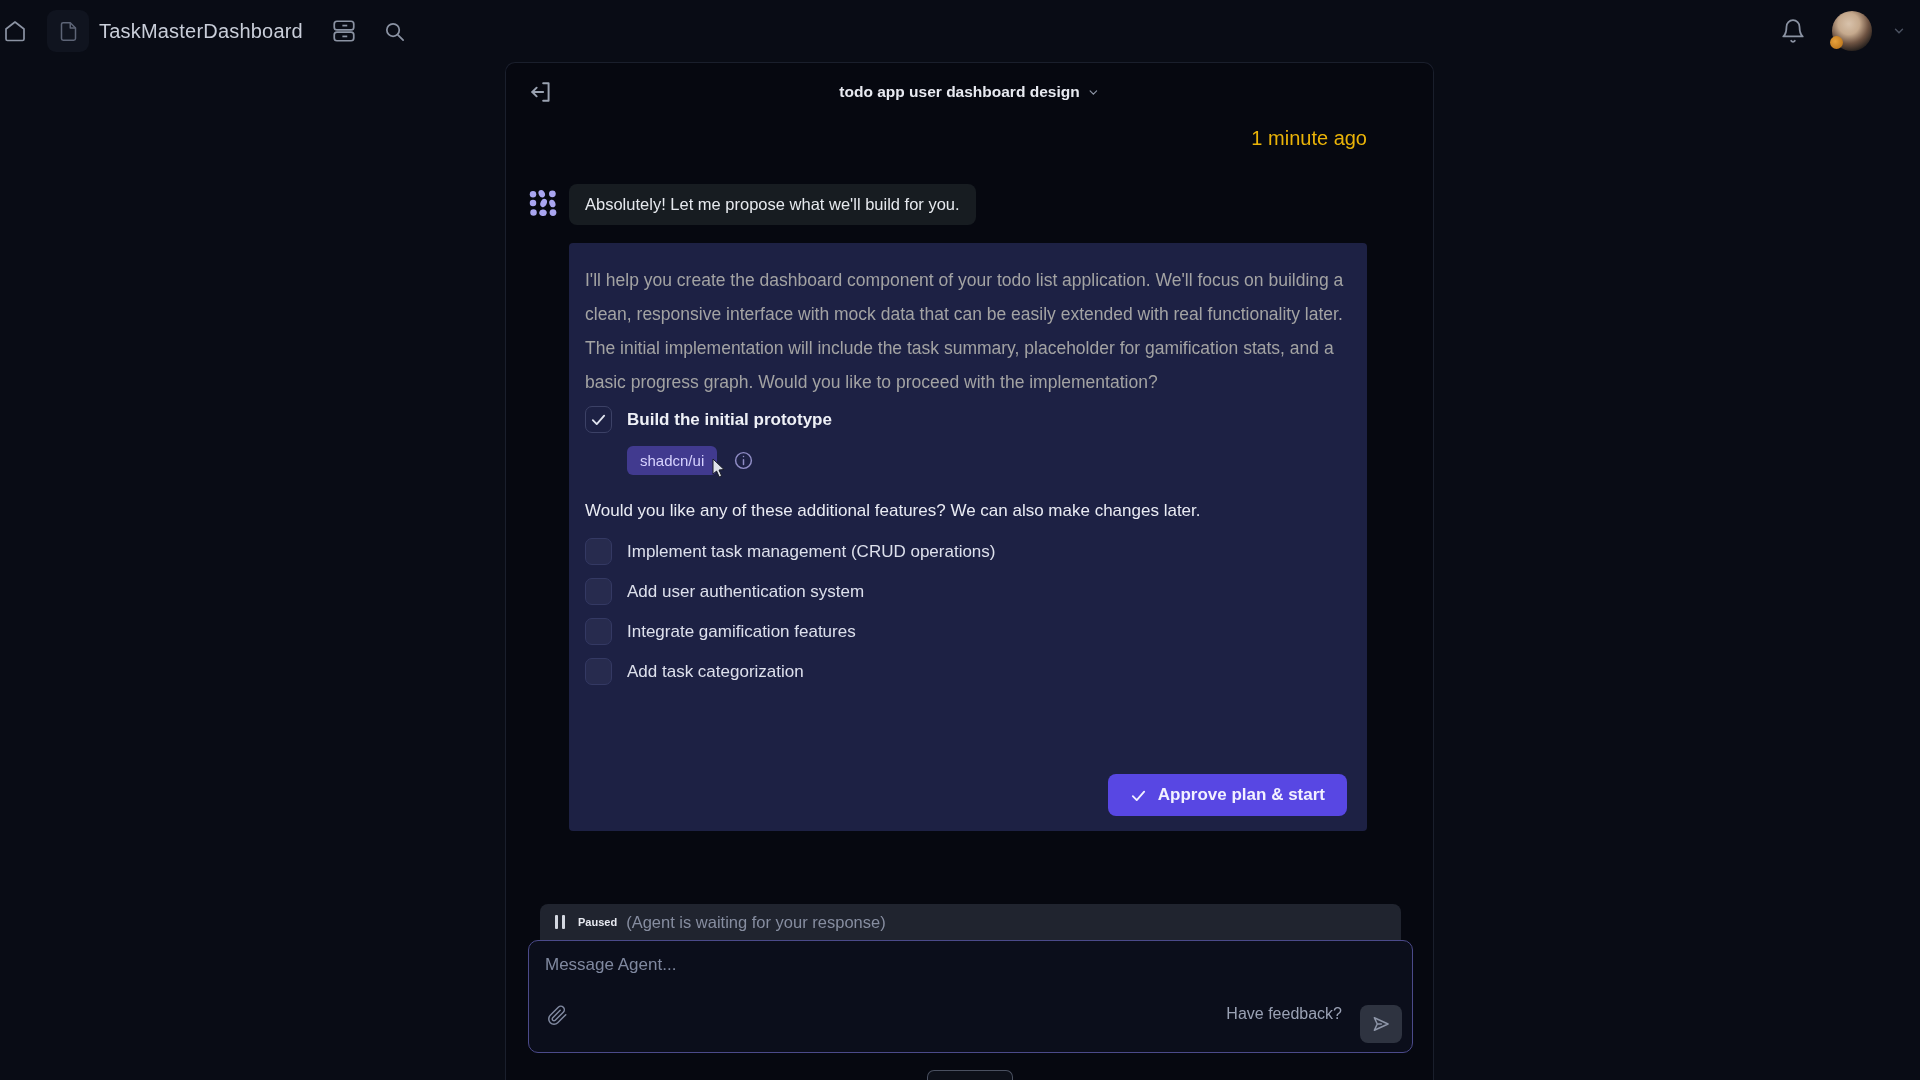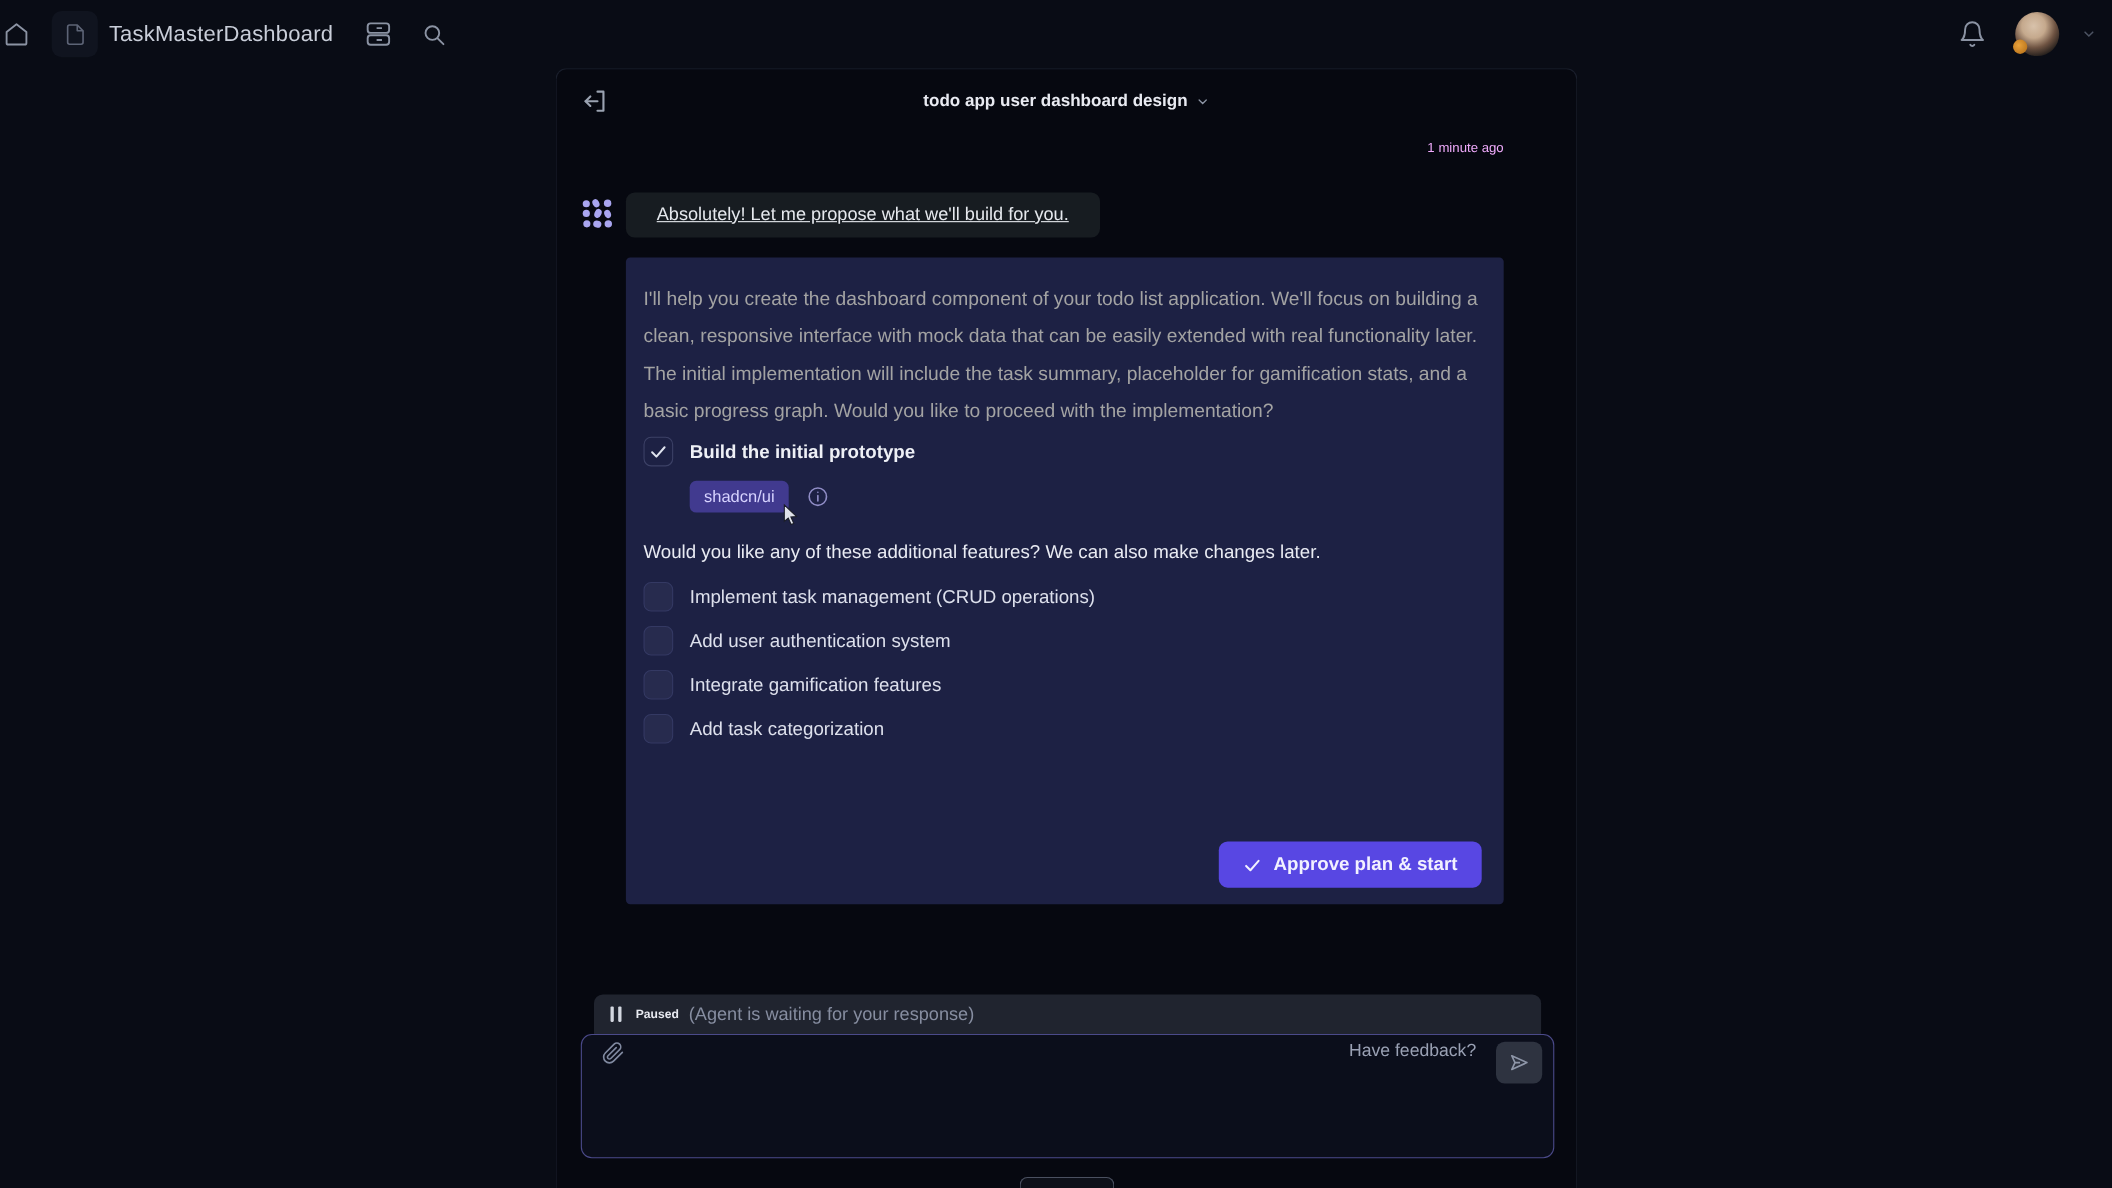--- a/index.html
+++ b/index.html
@@ -63,27 +63,27 @@
   .exit-btn{display:flex;color:#9aa2b1;cursor:pointer;}
   .header-title-wrap{
     position:absolute;left:50%;top:50%;transform:translate(-50%,-50%);
     display:flex;align-items:center;gap:7px;cursor:pointer;
   }
   .header-title{font-size:15.5px;font-weight:700;color:#e8eaf1;white-space:nowrap;}
   .header-chevron{color:#8b93a3;}
 
   .chat-body{flex:1 1 auto;display:flex;flex-direction:column;padding:0 66px 0 22px;overflow:hidden;}
   .timestamp-row{display:flex;justify-content:flex-end;margin-top:6px;}
-  .timestamp{font-size:12px;color:#f0abfc;}
+  .timestamp{font-size:20px;color:#eab308;}
 
   .message-row{display:flex;align-items:flex-start;margin-top:34px;}
   .agent-avatar{width:30px;height:30px;flex:0 0 auto;margin-top:4px;}
   .bubble{
     margin-left:11px;background:var(--bubble-bg);border-radius:8px;
-    padding:11px 28px;font-size:16.5px;color:#e6e9ee;font-weight:500;text-decoration:underline;
+    padding:11px 16px;font-size:16.5px;color:#e6e9ee;font-weight:500;
   }
 
   .plan-card{
     margin-left:41px;margin-top:18px;height:588px;
     background:var(--card-bg);border-radius:4px;
     padding:20px 20px 15px 16px;
     display:flex;flex-direction:column;position:relative;
   }
   .plan-intro{font-size:17.5px;line-height:34px;font-weight:500;color:#a3a3a3;}
 
@@ -308,20 +308,21 @@
   <div class="composer-area">
     <div class="paused-banner">
       <span class="pause-icon">
           <span></span>
           <span></span>
         </span>
       <span class="paused-state">Paused</span>
       <span class="paused-detail">(Agent is waiting for your response)</span>
     </div>
     <div class="input-box">
+      <textarea class="composer-input" placeholder="Message Agent..." style=""></textarea>
       <div class="composer-bottom">
         <span class="attach-btn">
           <svg width="21" height="21" viewBox="0 0 24 24" fill="none" stroke="currentColor" stroke-width="1.7" stroke-linecap="round" stroke-linejoin="round">
               <path d="M21.44 11.05l-9.19 9.19a6 6 0 0 1-8.49-8.49l9.19-9.19a4 4 0 0 1 5.66 5.66l-9.2 9.19a2 2 0 0 1-2.83-2.83l8.49-8.48"></path>
             </svg>
         </span>
         <span class="feedback-link">Have feedback?</span>
         <button class="send-btn">
           <svg width="20" height="20" viewBox="0 0 24 24" fill="none" stroke="currentColor" stroke-width="1.8" stroke-linejoin="round">
               <path d="M4 4.5 L20.5 12 L4 19.5 L7.5 12 Z"></path>

